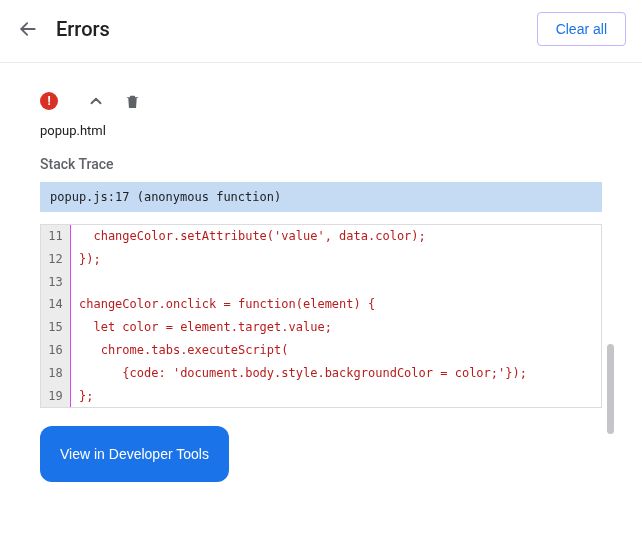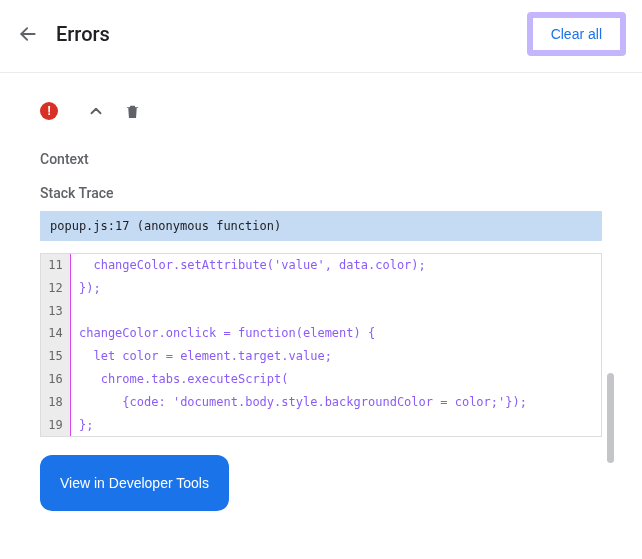--- a/index.html
+++ b/index.html
@@ -22,21 +22,21 @@
       margin-right: 16px;
       color: #5f6368;
     }
     .page-title {
       font-size: 20px;
       font-weight: 500;
       color: #202124;
       flex: 1;
     }
     .clear-all-btn {
-      border: 6px solid #c4b5fd;
+      border: 1px solid #c4b5fd;
       background: #fff;
       color: #1a73e8;
       font-size: 14px;
       font-weight: 500;
       padding: 8px 18px;
       border-radius: 4px;
       cursor: pointer;
     }
     .content {
       padding: 16px 40px 24px 40px;
@@ -112,21 +112,21 @@
       text-align: center;
       background: #ececec;
       color: #666;
       border-right: 1px solid #d946ef;
       flex-shrink: 0;
       user-select: none;
     }
     .code-line {
       padding-left: 8px;
       white-space: pre;
-      color: #8b5cf6;
+      color: #b91c1c;
       flex: 1;
     }
     .highlighted {
       background: #ffee58;
       display: inline;
     }
     .dev-tools-btn {
       margin-top: 18px;
       background: #1a73e8;
       color: #fff;
@@ -171,21 +171,21 @@
           <polyline points="6 15 12 9 18 15"></polyline>
         </svg>
     </div>
     <div class="delete-btn">
       <svg width="17" height="17" viewBox="0 0 24 24" fill="currentColor">
           <path d="M6 7h12l-1 14H7L6 7zm3-3h6l1 2H8l1-2zM4 6h16v1H4V6z"></path>
         </svg>
     </div>
   </div>
 
-  <div class="section-label">Context</div>
+  <div class="context-value">popup.html</div>
 
   <div class="section-label">Stack Trace</div>
   <div class="stack-trace-header">popup.js:17 (anonymous function)</div>
 
   <div class="code-wrap">
     <div class="code-block" id="code-block">
         <div class="code-row">
           <div class="line-no">11</div>
           <div class="code-line">  changeColor.setAttribute('value', data.color);</div>
         </div>

